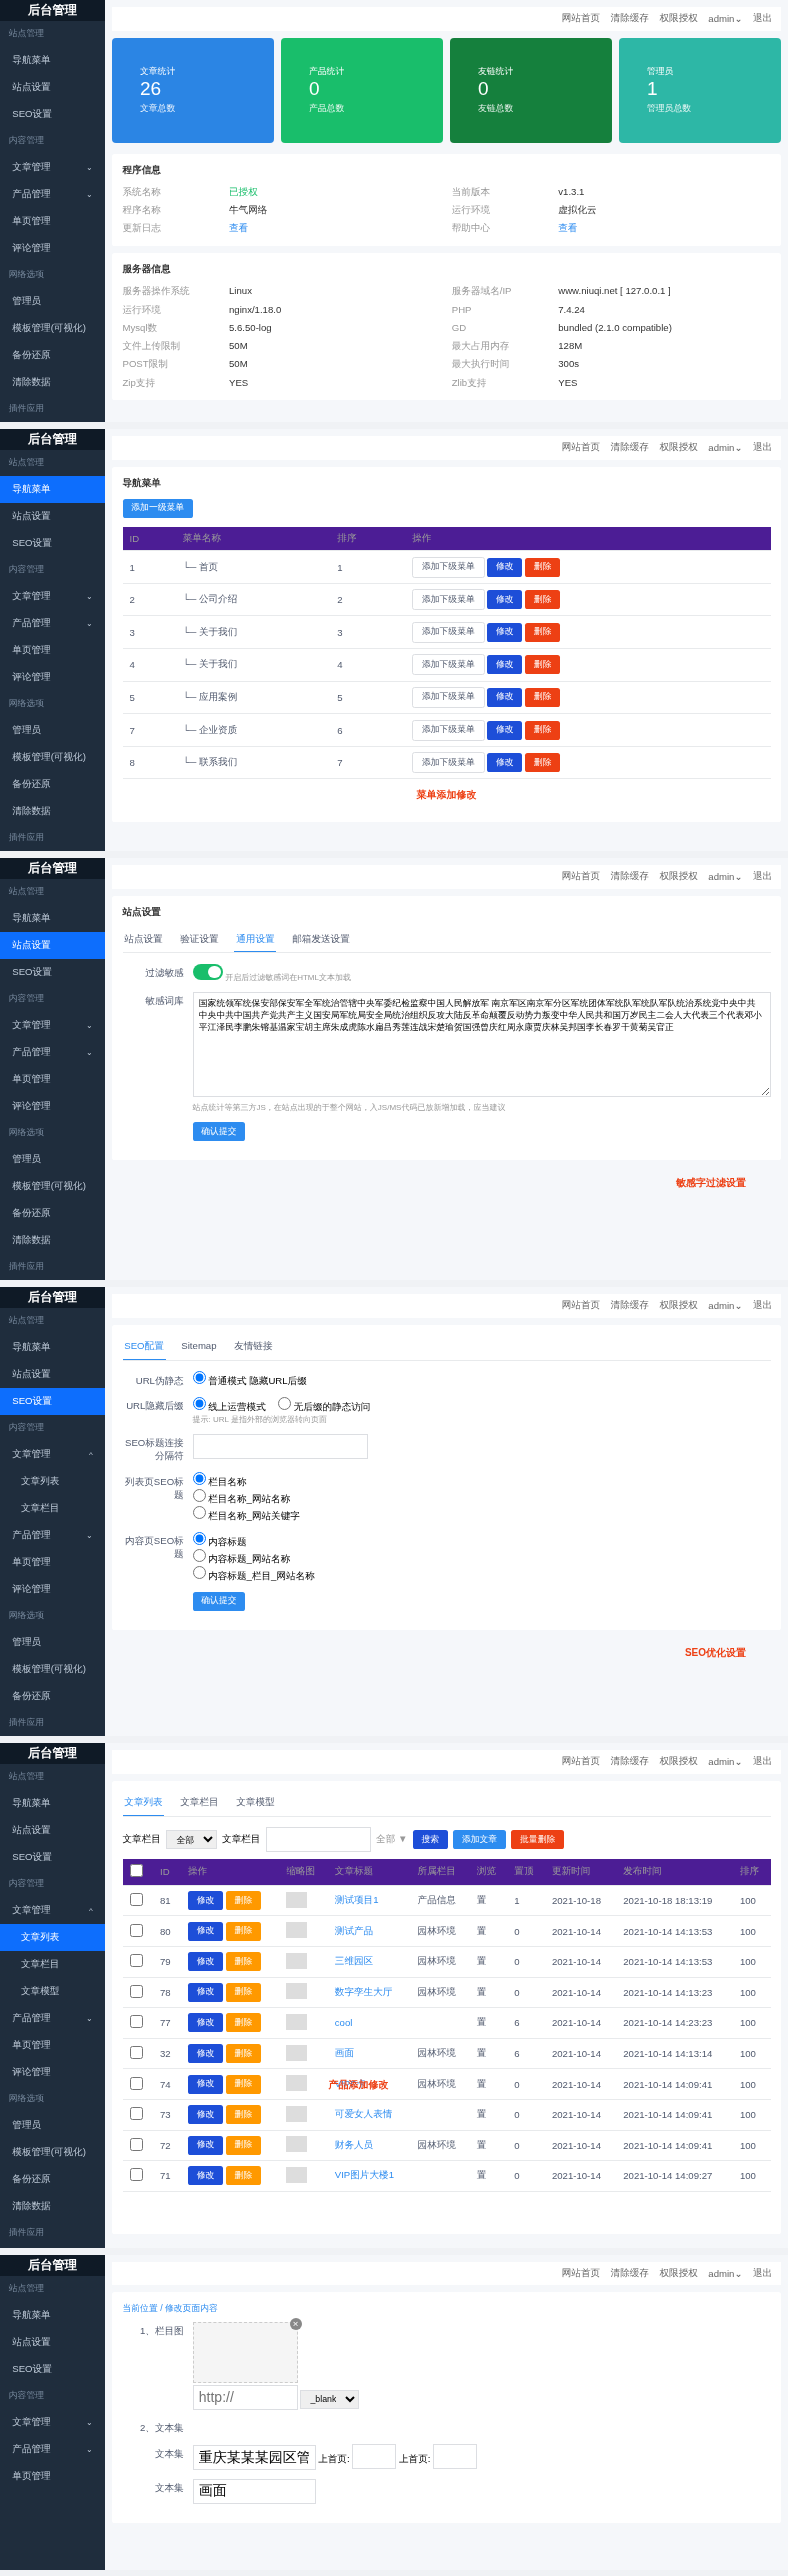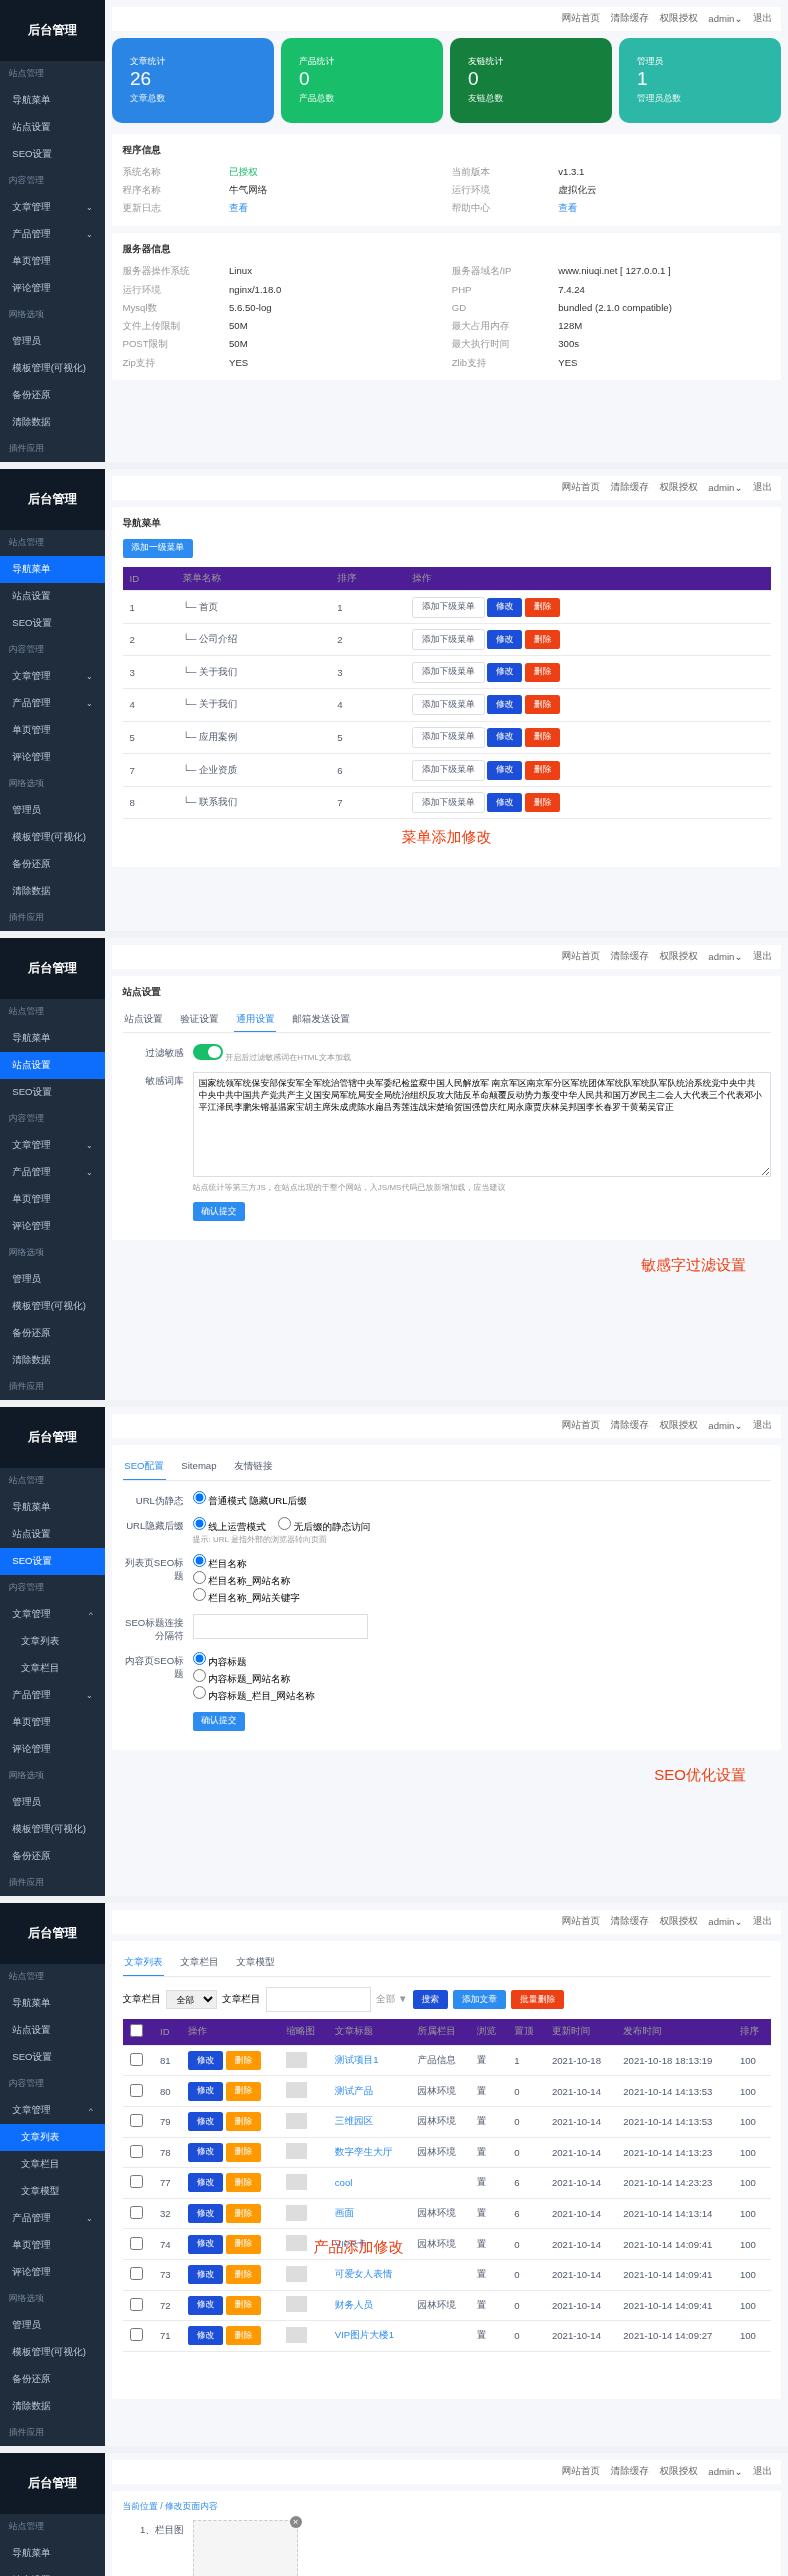--- a/index.html
+++ b/index.html
@@ -1,28 +1,28 @@
 <!DOCTYPE html>
 <html><head>
 <meta charset="utf-8">
 <style>
 *{margin:0;padding:0;box-sizing:border-box;font-family:"Microsoft YaHei",Arial,sans-serif;font-size:9.6px}
 body{background:#f0f2f5;width:788px}
 .panel{display:flex;margin-bottom:7px;background:#fff}
 .sidebar{width:105px;background:#1f2d3d;color:#bfcbd9;min-height:315px;flex-shrink:0}
-.logo{background:#0f1a26;color:#fff;padding:22px;font-size:12.3px;font-weight:bold;text-align:center}
+.logo{background:#0f1a26;color:#fff;padding:2px;font-size:12.3px;font-weight:bold;text-align:center}
 .menu-section{padding:7px 8.8px;color:#788a9e;font-size:8.8px}
 .menu-item{padding:7px 12.3px;cursor:pointer;display:flex;justify-content:space-between;align-items:center}
 .menu-item.active{background:#0d6efd;color:#fff}
 .menu-item .arrow{font-size:8px}
 .main{flex:1;background:#f5f7fa;padding:7px}
 .topbar{background:#fff;padding:5.3px 8.8px;display:flex;justify-content:flex-end;gap:10.5px;font-size:8.8px;color:#666;margin-bottom:7px;align-items:center}
 .topbar span{cursor:pointer}
 .stats{display:flex;gap:7px;margin-bottom:10.5px}
-.stat{flex:1;padding:18px;color:#fff;border-radius:10px}
+.stat{flex:1;padding:28px;color:#fff;border-radius:4px}
 .stat-blue{background:#2b85e4}
 .stat-cyan{background:#19be6b}
 .stat-orange{background:#15803d}
 .stat-teal{background:#2db7a6}
 .stat .num{font-size:19px;font-weight:300}
 .stat .lbl{font-size:8.8px;opacity:.9;margin-top:3.5px}
 .card{background:#fff;padding:10.5px;margin-bottom:7px;border-radius:2.6px}
 .card-title{font-size:9.6px;color:#333;margin-bottom:8.8px;font-weight:bold}
 .info-grid{display:grid;grid-template-columns:96px 1fr 96px 1fr;gap:5.3px 10.5px;font-size:8.8px;color:#666}
 .info-grid .k{color:#999}
@@ -30,21 +30,21 @@
 .info-grid .v.link{color:#2d8cf0}
 .btn{display:inline-block;padding:3.5px 8.8px;border-radius:2.6px;font-size:8.8px;cursor:pointer;border:none;color:#fff}
 .btn-primary{background:#2d8cf0}
 .btn-teal{background:#1d4ed8}
 .btn-orange{background:#ff9900}
 .btn-red{background:#ed4014}
 .btn-default{background:#fff;border:0.9px solid #dcdee2;color:#515a6e}
 table{width:100%;border-collapse:collapse;font-size:8.8px}
 th,td{padding:5.3px 7px;text-align:left;border-bottom:0.9px solid #e8eaec;color:#515a6e}
 th{background:#4c1d95;font-weight:normal;color:#999}
-.annotation{color:#ed4014;font-size:15px;text-align:center;padding:8.8px;font-weight:normal}
+.annotation{color:#ed4014;font-size:10px;text-align:center;padding:8.8px;font-weight:bold}
 .tab-row{display:flex;gap:14px;border-bottom:0.9px solid #e8eaec;margin-bottom:10.5px}
 .tab{padding:5.3px 1.8px;cursor:pointer;color:#515a6e}
 .tab.active{color:#2d8cf0;border-bottom:1.8px solid #2d8cf0}
 .switch{display:inline-block;width:30px;height:16px;background:#19be6b;border-radius:8px;position:relative}
 .switch::after{content:'';position:absolute;width:12.3px;height:12.3px;background:#fff;border-radius:50%;top:1.8px;right:1.8px}
 .form-row{display:flex;margin-bottom:8.8px;align-items:flex-start}
 .form-label{width:70px;text-align:right;padding-right:8.8px;color:#515a6e;padding-top:3.5px}
 .form-control{flex:1}
 textarea{width:100%;min-height:105px;border:0.9px solid #dcdee2;padding:5.3px;font-size:8.8px;resize:vertical}
 input[type=text]{border:0.9px solid #dcdee2;padding:3.5px 5.3px;font-size:14px}
@@ -431,30 +431,30 @@
       </div>
       <div class="form-row">
           <div class="form-label">URL伪静态</div>
           <div class="form-control radio-row"><label><input type="radio" checked="" style=""> <span>普通模式 隐藏URL后缀</span></label></div>
         </div>
       <div class="form-row">
           <div class="form-label">URL隐藏后缀</div>
           <div class="form-control radio-row"><label><input type="radio" checked="" style=""> <span>线上运营模式</span></label><label><input type="radio" style=""> <span>无后缀的静态访问</span></label><div style="color:#999;font-size:8px">提示: URL 是指外部的浏览器转向页面</div></div>
         </div>
       <div class="form-row">
+          <div class="form-label">SEO标题连接分隔符</div>
+          <div class="form-control"><input type="text" style="width: 175px;"></div>
+        </div>
+      <div class="form-row">
           <div class="form-label">列表页SEO标题</div>
           <div class="form-control radio-row">
         <div><label><input type="radio" checked="" style=""> <span>栏目名称</span></label></div>
         <div><label><input type="radio" style=""> <span>栏目名称_网站名称</span></label></div>
         <div><label><input type="radio" style=""> <span>栏目名称_网站关键字</span></label></div>
       </div>
-        </div>
-      <div class="form-row">
-          <div class="form-label">SEO标题连接分隔符</div>
-          <div class="form-control"><input type="text" style="width: 175px;"></div>
         </div>
       <div class="form-row">
           <div class="form-label">内容页SEO标题</div>
           <div class="form-control radio-row">
         <div><label><input type="radio" checked="" style=""> <span>内容标题</span></label></div>
         <div><label><input type="radio" style=""> <span>内容标题_网站名称</span></label></div>
         <div><label><input type="radio" style=""> <span>内容标题_栏目_网站名称</span></label></div>
       </div>
         </div>
       <div class="form-row">

